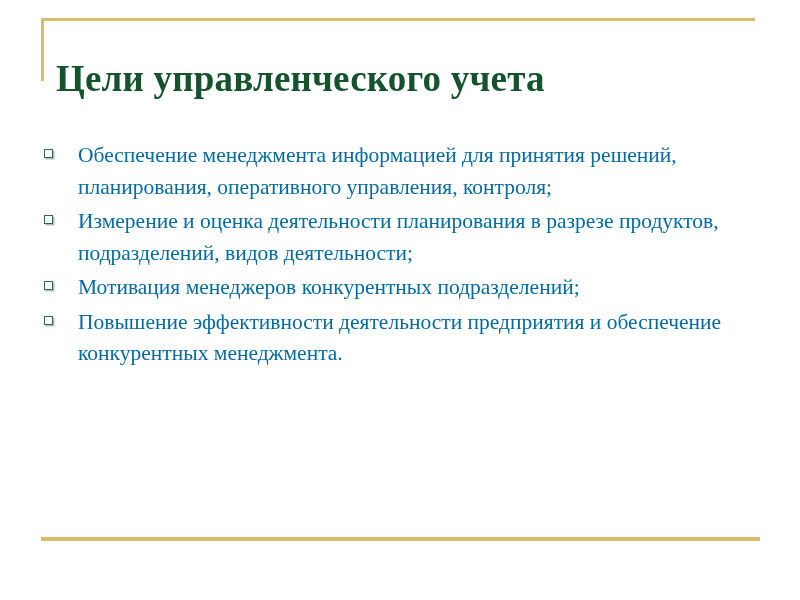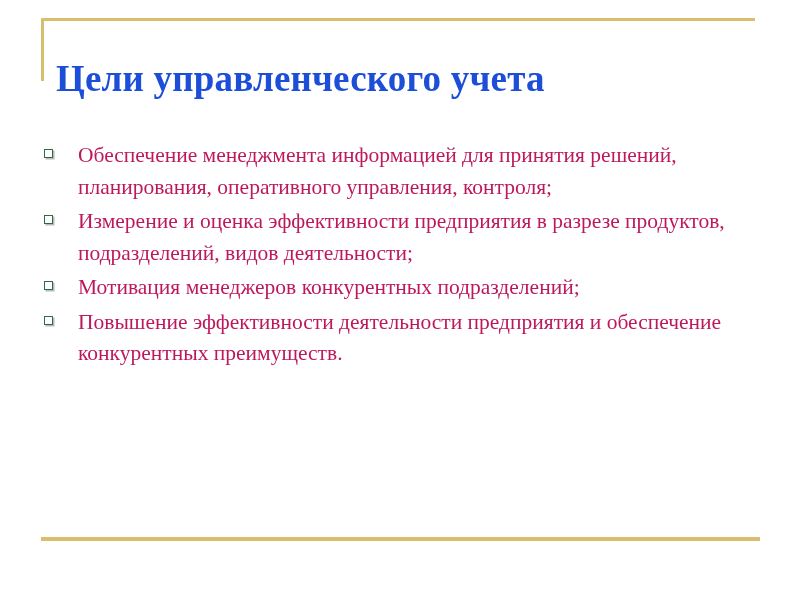--- a/index.html
+++ b/index.html
@@ -51,21 +51,21 @@
 
   
   .title {
     position: absolute;
     left: 56px;
     top: 32px;
     width: 700px;
     font-family: "Liberation Serif", "DejaVu Serif", serif;
     font-size: 37px;
     line-height: 44px;
-    color: #1d4ed8;
+    color: #14532d;
     letter-spacing: 0.2px;
     white-space: nowrap;
   }
 
   
   .body-list {
     position: absolute;
     left: 40px;
     top: 140px;
     width: 705px;
@@ -75,21 +75,21 @@
   }
 
   .bullet-item {
     position: relative;
     display: block;
     padding-left: 38px;
     margin: 0 0 3px 0;
     font-family: "Liberation Serif", "DejaVu Serif", serif;
     font-size: 21.5px;
     line-height: 31.5px;
-    color: #be185d;
+    color: #0369a1;
     text-align: left;
   }
 
   .bullet-marker {
     position: absolute;
     left: 4px;
     top: 9px;
     width: 9px;
     height: 9px;
     box-sizing: border-box;
@@ -115,28 +115,28 @@
 
   <ul class="body-list">
 
     <li class="bullet-item">
       <span class="bullet-marker"></span>
       <span class="bullet-text">Обеспечение менеджмента информацией для принятия решений, планирования, оперативного управления, контроля;</span>
     </li>
 
     <li class="bullet-item">
       <span class="bullet-marker"></span>
-      <span class="bullet-text">Измерение и оценка эффективности предприятия в разрезе продуктов, подразделений, видов деятельности;</span>
+      <span class="bullet-text">Измерение и оценка деятельности планирования в разрезе продуктов, подразделений, видов деятельности;</span>
     </li>
 
     <li class="bullet-item">
       <span class="bullet-marker"></span>
       <span class="bullet-text">Мотивация менеджеров конкурентных подразделений;</span>
     </li>
 
     <li class="bullet-item">
       <span class="bullet-marker"></span>
-      <span class="bullet-text">Повышение эффективности деятельности предприятия и обеспечение конкурентных преимуществ.</span>
+      <span class="bullet-text">Повышение эффективности деятельности предприятия и обеспечение конкурентных менеджмента.</span>
     </li>
 
   </ul>
 
 </div>
 
 </body></html>

